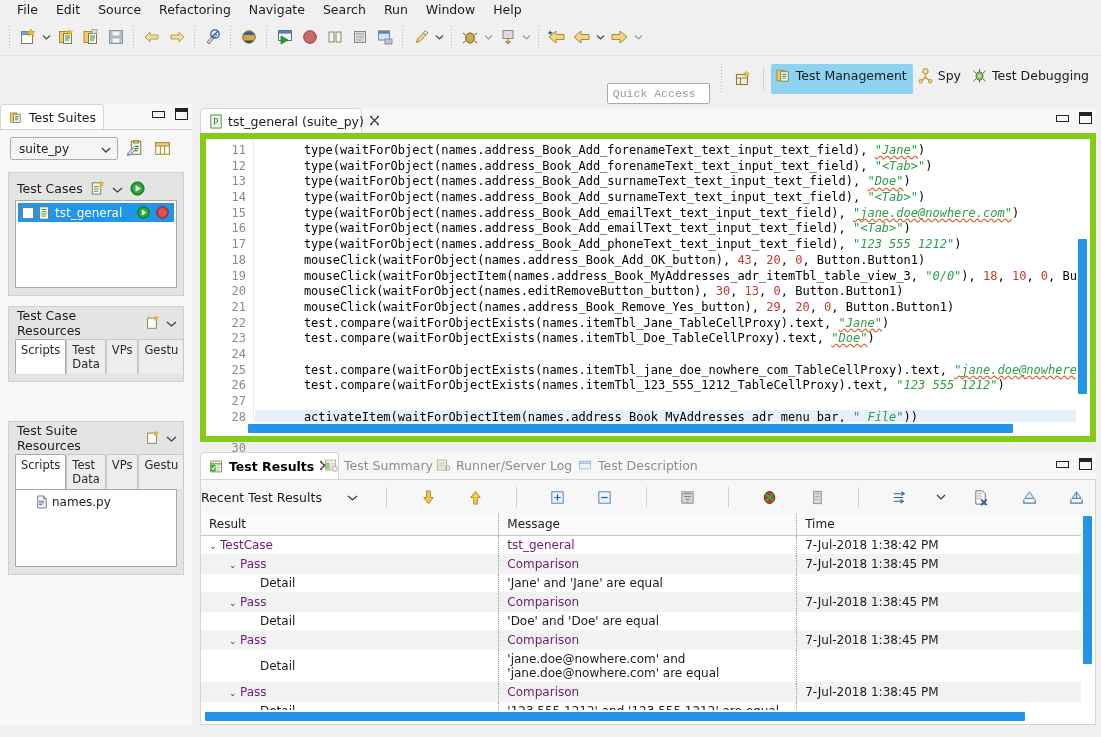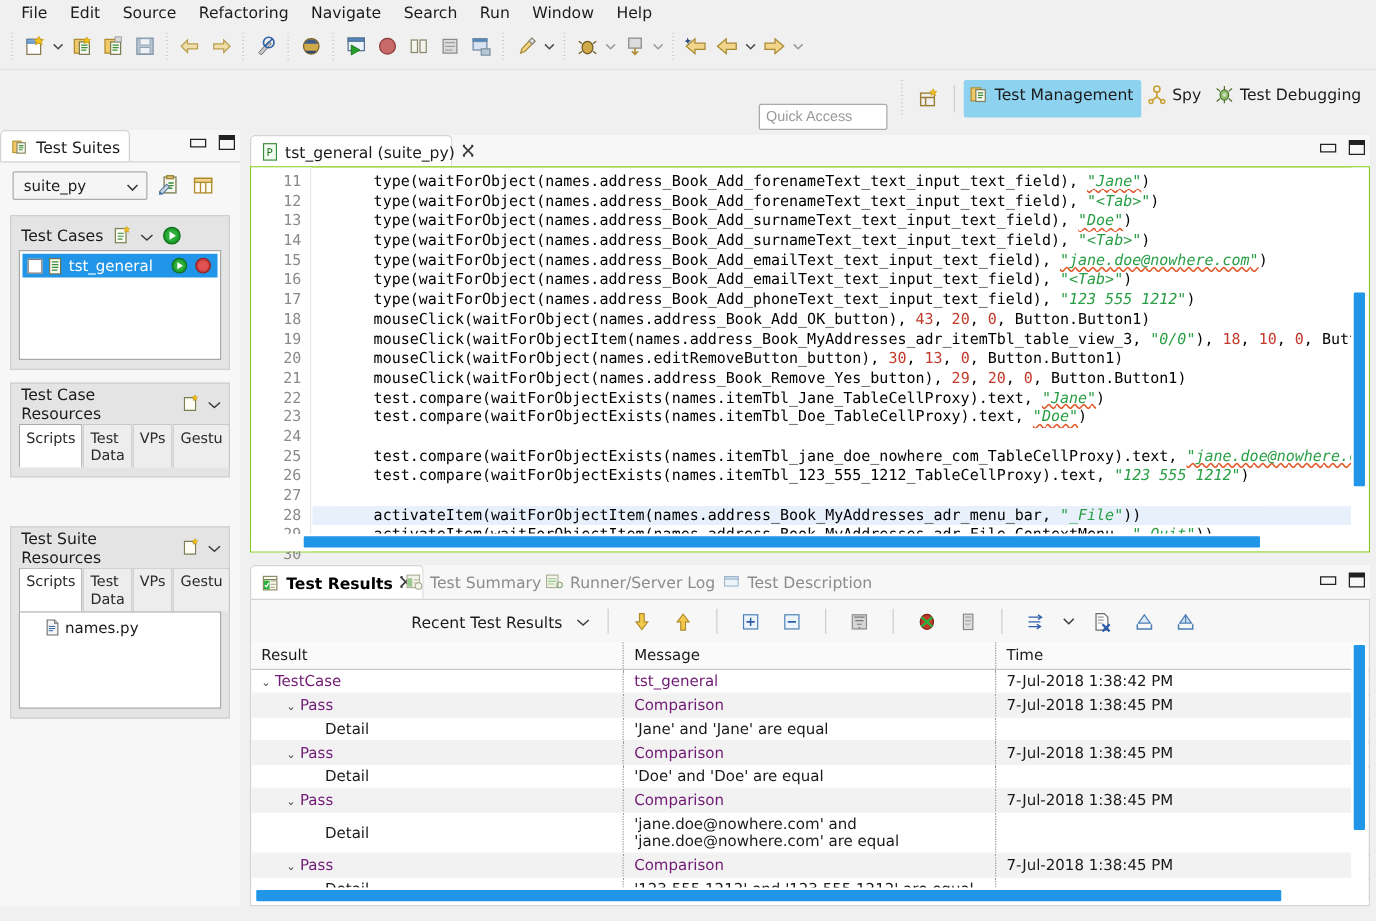--- a/index.html
+++ b/index.html
@@ -43,21 +43,21 @@
 
   
   .perspbar {
     position: absolute; top: 56px; left: 0; width: 1101px; height: 46px;
     background: #f0f0f0; display: flex; align-items: center; justify-content: flex-end;
     padding-right: 6px;
   }
   .quick-access {
     width: 103px; height: 21px; background: #fff; border: 1px solid #a9a9a9;
     border-radius: 2px; font-size: 11.5px; color: #9a9a9a; padding: 2px 5px;
-    line-height: 16px; font-family: Liberation Sans, sans-serif; margin-top: 29px;
+    line-height: 16px; font-family: Liberation Mono, monospace; margin-top: 29px;
   }
   .pb-grip { width: 6px; height: 30px; margin: 0 6px 0 9px;
     background-image: repeating-linear-gradient(to bottom,#b6b6b6 0 1px,transparent 1px 3px);
     background-size: 1px 3px; background-repeat: repeat-y; background-position: 2px 0; }
   .pb-sep { width: 1px; height: 22px; background: #d0d0d0; margin: 0 7px; }
   .persp-item { display: flex; align-items: center; gap: 4px; padding: 3px 6px 10px 4px;
      border-radius: 2px; cursor: default; font-size: 12.5px; color: #1b1b1b;}
   .persp-item.active { background: #8dd3f0; }
 
   
@@ -107,21 +107,21 @@
   }
   .restab.active { background: #fff; border-color: #a9a9a9; font-weight: normal; }
   .resbody { background: #fff; border: 1px solid #a9a9a9; height: 66px; padding: 4px 0 0 0; }
   .res-file { display: flex; align-items: center; gap: 4px; padding: 1px 0 1px 20px; font-size: 12px;}
   .pyicon { width: 12px; height: 14px; position: relative; flex: none;}
 
   
   #editor-panel { left: 200px; top: 108px; width: 896px; height: 334px; }
   .ed-tab { width: 162px; }
   .editor-body { position: absolute; left: 0; top: 25px; width: 896px; height: 309px;
-     background: #fff; border: 1px solid #84cc16; }
+     background: #fff; border: 6px solid #84cc16; }
   .gutter { position: absolute; left: 0; top: 0; width: 48px; height: 100%;
      background: #fff; border-right: 1px solid #e9e9e9;}
   .gnum { text-align: right; padding-right: 7px; color: #8a8a8a;
      font-family: "DejaVu Sans Mono", monospace; font-size: 12px; line-height: 15.7px; height: 15.7px;}
   .code { position: absolute; left: 49px; top: 0; right: 14px; bottom: 14px; overflow: hidden;
      font-family: "DejaVu Sans Mono", monospace; font-size: 12px; line-height: 15.7px;
      white-space: pre; color: #000; padding-left: 20px;}
   .cl { height: 15.7px; }
   .cl.hl { background: #e8f0fb; box-shadow: -69px 0 0 #e8f0fb; }
   .str { color: #2a9e45; font-style: italic; }
@@ -139,21 +139,21 @@
   #results-panel { left: 200px; top: 452px; width: 896px; height: 273px; }
   .rs-tabrow { position: relative; height: 27px; }
   .rs-tab { position: absolute; top: 0; height: 27px; display: flex; align-items: center;
      gap: 5px; padding: 0 8px; font-size: 12.5px; white-space: nowrap; cursor: default;}
   .rs-tab.active { background: #fff; border-top: 1px solid #d4d4d4;
      border-left: 1px solid #d4d4d4; border-right: 1px solid #d4d4d4;
      border-top-left-radius: 4px; border-top-right-radius: 4px; color:#000; font-weight: bold;}
   .rs-tab.inactive { color: #8c8c8c; }
   .results-body { position: absolute; left: 0; top: 27px; width: 896px; height: 246px;
      background: #fff; border: 1px solid #d4d4d4;}
-  .rs-toolbar { height: 34px; display: flex; align-items: center; justify-content: center;
+  .rs-toolbar { height: 34px; display: flex; align-items: center; justify-content: space-between;
      background: #f7f7f7; padding-right: 6px; gap: 8px;}
   .rs-label { font-size: 12.5px; color: #1b1b1b; margin-right: 3px;}
   .rs-sep { width: 1px; height: 20px; background: #cfcfcf; margin: 0 6px;}
   table.results { width: 100%; border-collapse: collapse; table-layout: fixed;}
   table.results th {
     font-weight: normal; font-size: 12px; text-align: left; padding: 3px 0 4px 8px;
     background: #fafafa; border-bottom: 1px solid #c9c9c9; color: #1b1b1b;
     border-right: 1px dotted #9a9a9a;
   }
   table.results td { font-size: 12px; padding: 2px 0 2px 8px; height: 17px;

